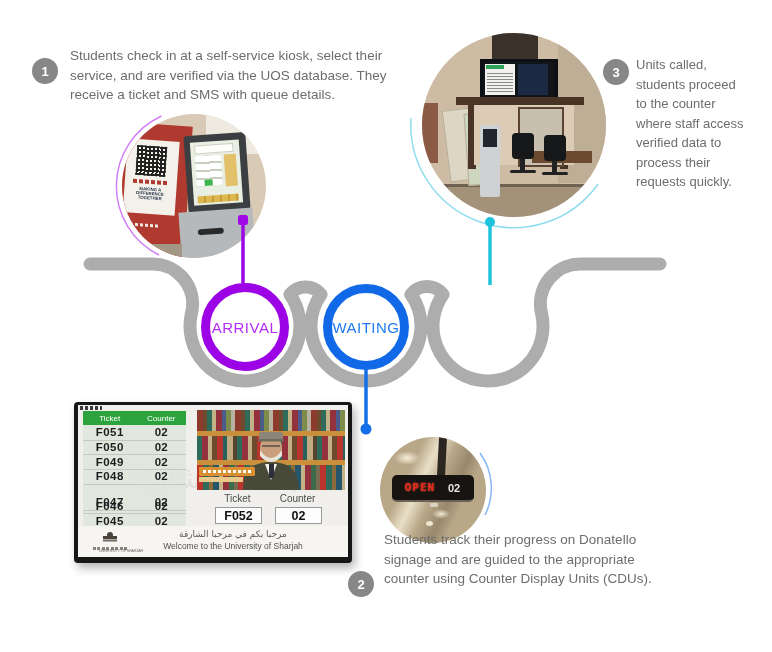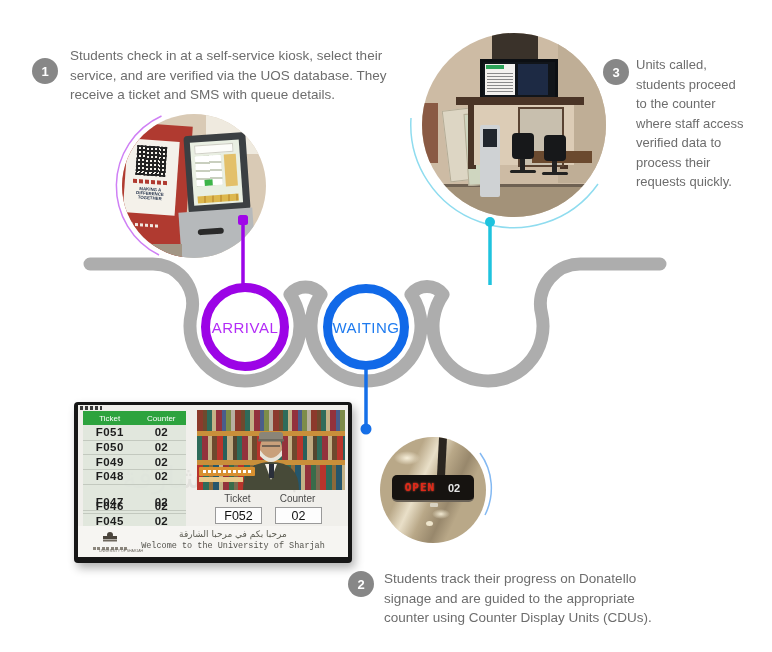--- a/index.html
+++ b/index.html
@@ -34,25 +34,25 @@
   .sr2{top:26px;height:24px;background:repeating-linear-gradient(90deg,#2f6b5a 0 5px,#93323c 5px 11px,#c4b287 11px 15px,#6e4a2e 15px 20px,#b8342c 20px 26px,#28605c 26px 30px,#c0aa80 30px 36px,#55452e 36px 40px);}
   .sr3{top:55px;height:25px;background:repeating-linear-gradient(90deg,#b8342c 0 6px,#2f6b5a 6px 12px,#8c6a3a 12px 16px,#25566b 16px 22px,#c4b287 22px 26px,#93323c 26px 32px,#3a6b4a 32px 37px,#7a6a50 37px 41px);}
   .shelfband{position:absolute;left:0;width:100%;height:5px;background:#c98f3a;box-shadow:0 1px 0 #8a5d20;}
   .caption{position:absolute;left:2px;top:57px;width:56px;height:9px;background:#d89030;border-radius:1px;
            overflow:hidden;}
   .caption:after{content:"";position:absolute;left:4px;top:3px;right:4px;height:3px;
            background:repeating-linear-gradient(90deg,#fff 0 3px,transparent 3px 5px);}
   .caption2{position:absolute;left:2px;top:67px;width:44px;height:5px;background:#e8c98a;}
   .call-label{position:absolute;font-size:10px;color:#4a4a4a;z-index:1;}
   .call-box{position:absolute;width:45px;height:15px;background:#fdfdfd;border:1px solid #9a9a9a;
-            display:flex;align-items:center;justify-content:center;font-weight:400;font-size:12.5px;color:#111;}
+            display:flex;align-items:center;justify-content:center;font-weight:700;font-size:12.5px;color:#111;}
   .bottom-strip{position:absolute;left:0;right:0;bottom:0;height:31px;background:#f6f5f2;}
   .welcome-ar{position:absolute;left:60px;right:20px;top:3px;text-align:center;font-size:9px;color:#5a5a50;
               font-family:"DejaVu Sans",sans-serif;}
-  .welcome-en{position:absolute;left:60px;right:20px;top:15px;text-align:center;font-size:8.5px;color:#55544e;font-family:Liberation Mono, monospace;}
+  .welcome-en{position:absolute;left:60px;right:20px;top:15px;text-align:center;font-size:8.5px;color:#55544e;}
   .uos-logo{position:absolute;left:10px;top:2px;width:44px;height:27px;text-align:center;}
   .uos-caption{font-size:7px;color:#6a665e;transform:scale(.5);transform-origin:center top;white-space:nowrap;
                margin-top:-1px;}
   
   .p1{left:122px;top:114px;width:144px;height:144px;background:#d9cab5;}
   .p1-ceila{position:absolute;right:0;top:0;width:60px;height:40px;background:#efeadf;}
   .p1-banner{position:absolute;left:-8px;top:10px;width:74px;height:140px;background:#b03a30;transform:rotate(4deg);}
   .p1-card{position:absolute;left:10px;top:16px;width:52px;height:74px;background:#f4f1ea;}
   .p1-qr{position:absolute;left:10px;top:6px;width:30px;height:30px;
          background:
@@ -248,21 +248,21 @@
 students proceed
 to the counter
 where staff access
 verified data to
 process their
 requests quickly.</div>
 
   <div class="badge" style="left:348px;top:571px;">
     <span>2</span>
   </div>
-  <div class="step-text" style="left:384px;top:569px;width:340px;">Students track their progress on Donatello
+  <div class="step-text" style="left:384px;top:530px;width:340px;">Students track their progress on Donatello
 signage and are guided to the appropriate
 counter using Counter Display Units (CDUs).</div>
 
   <div class="tv">
     <div class="screen">
       <div class="watermark">جامعة الشارقة</div>
       <div class="status-bar"></div>
 
       <div class="qtable">
         <div class="qtable-header">

